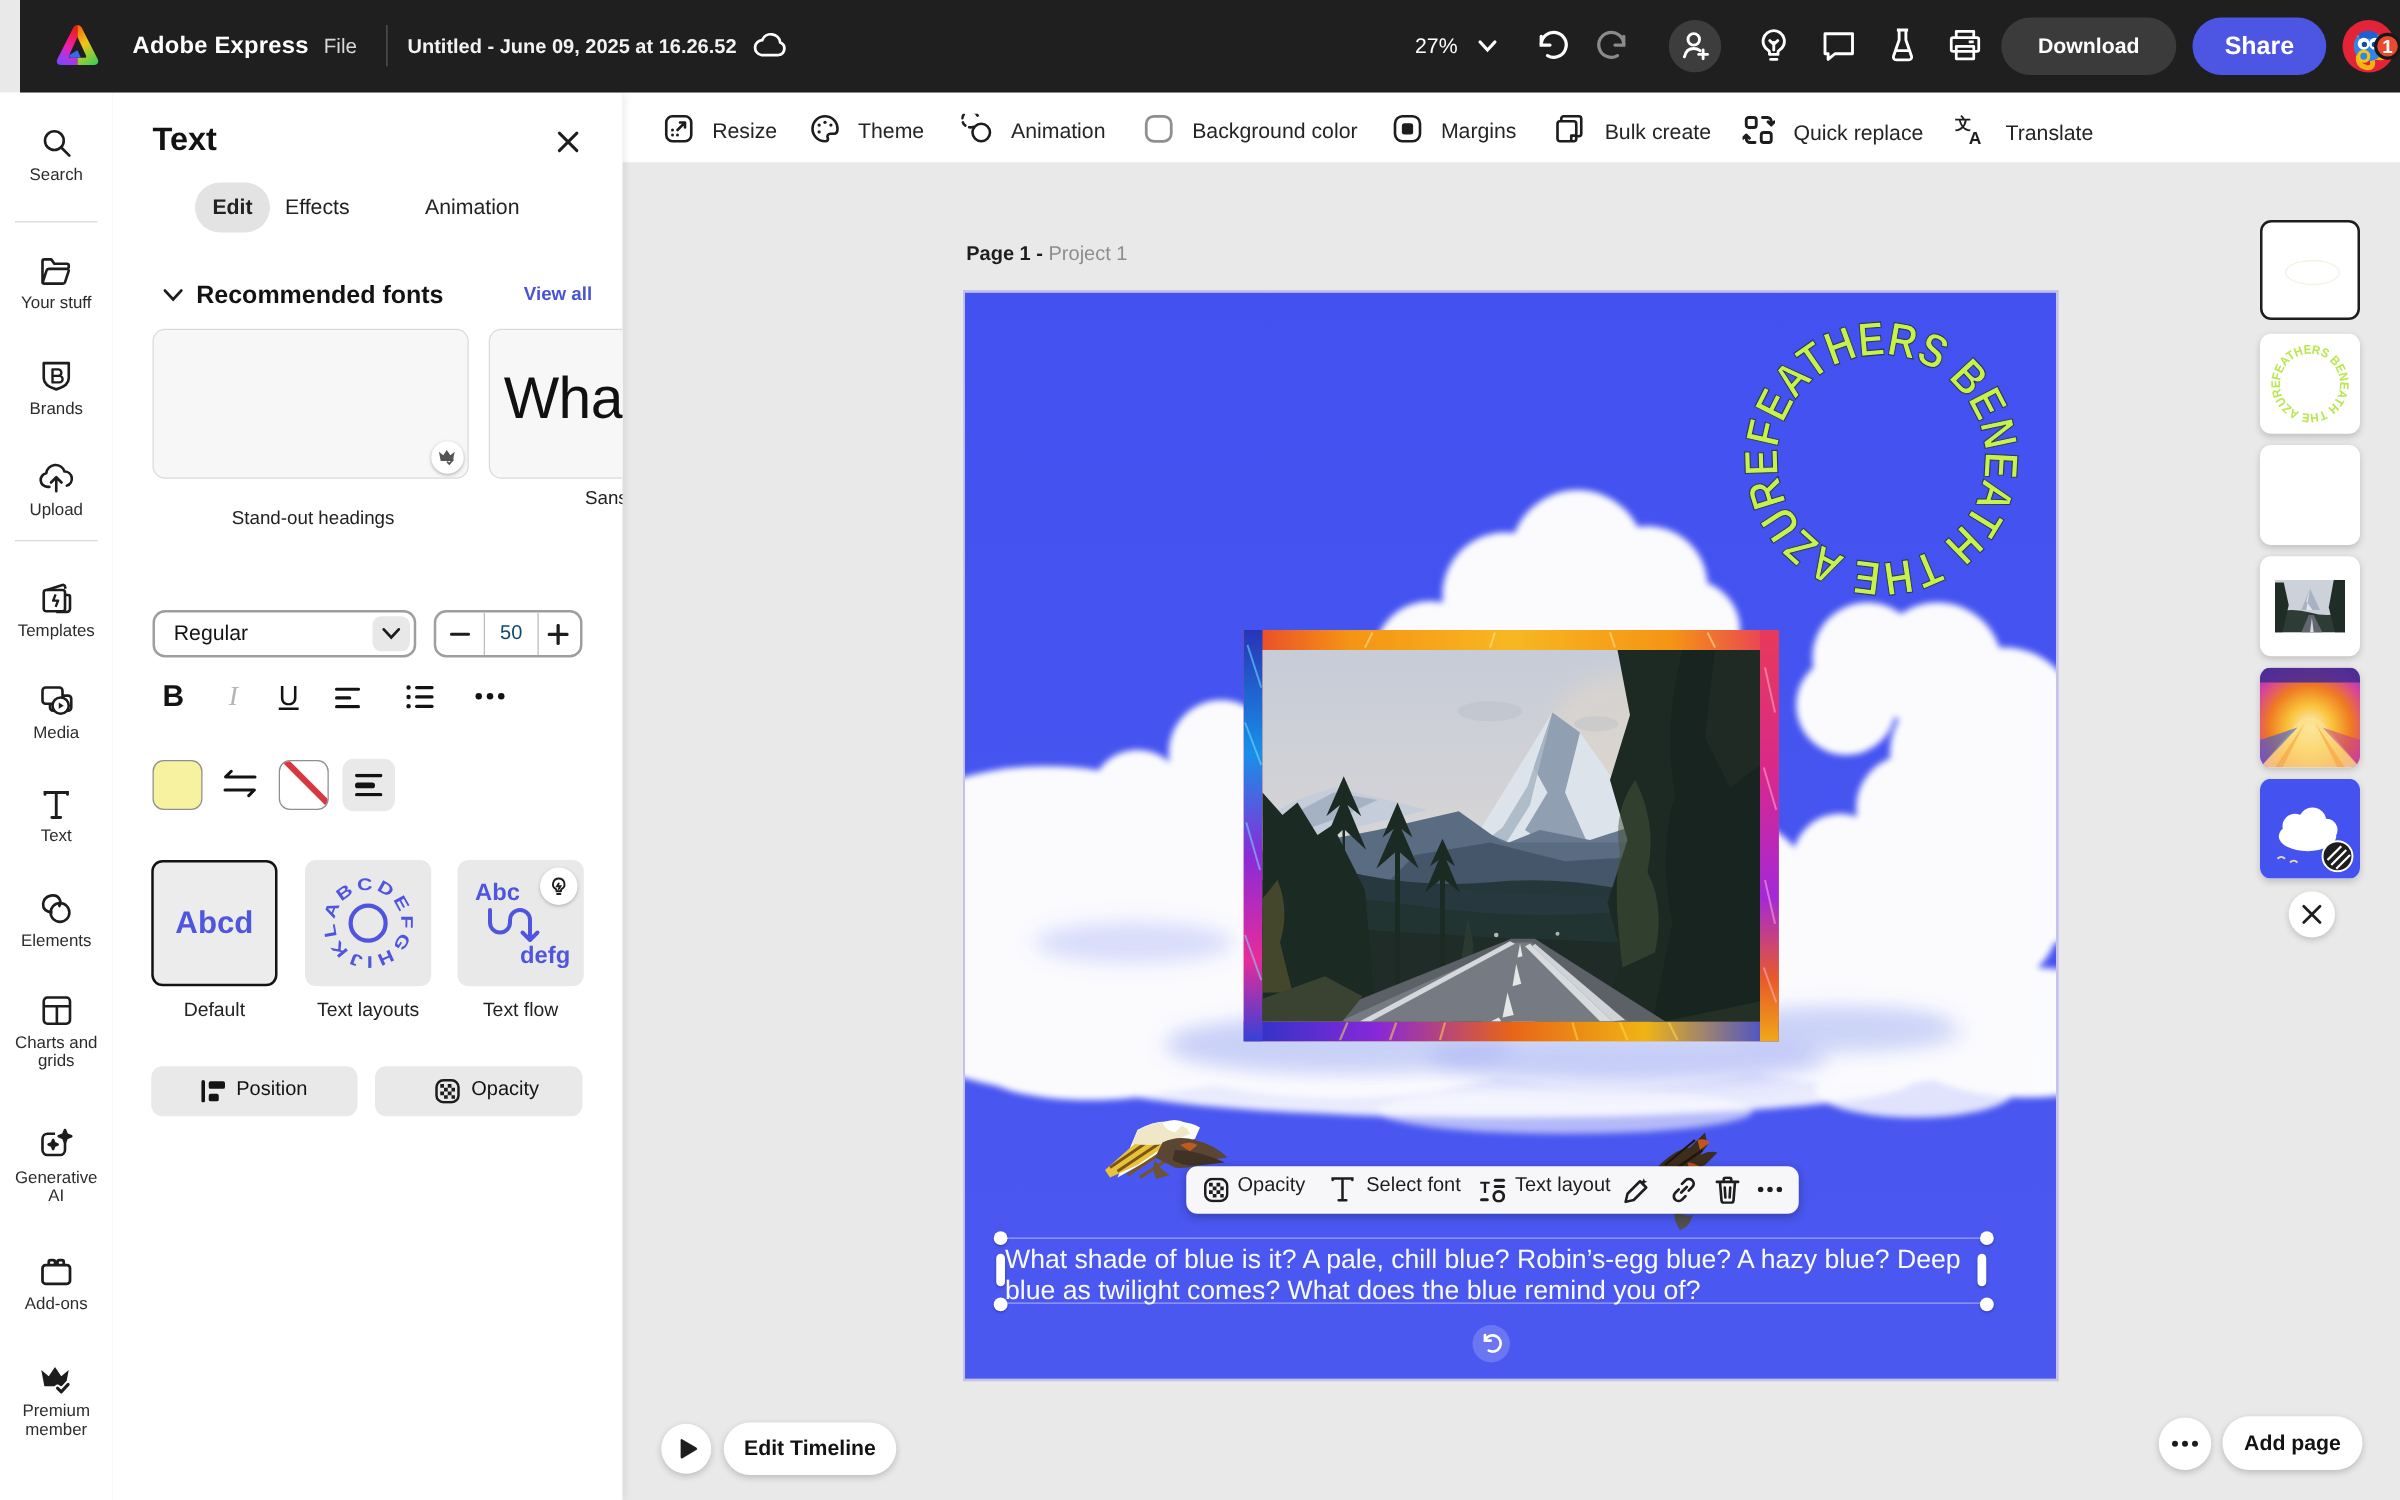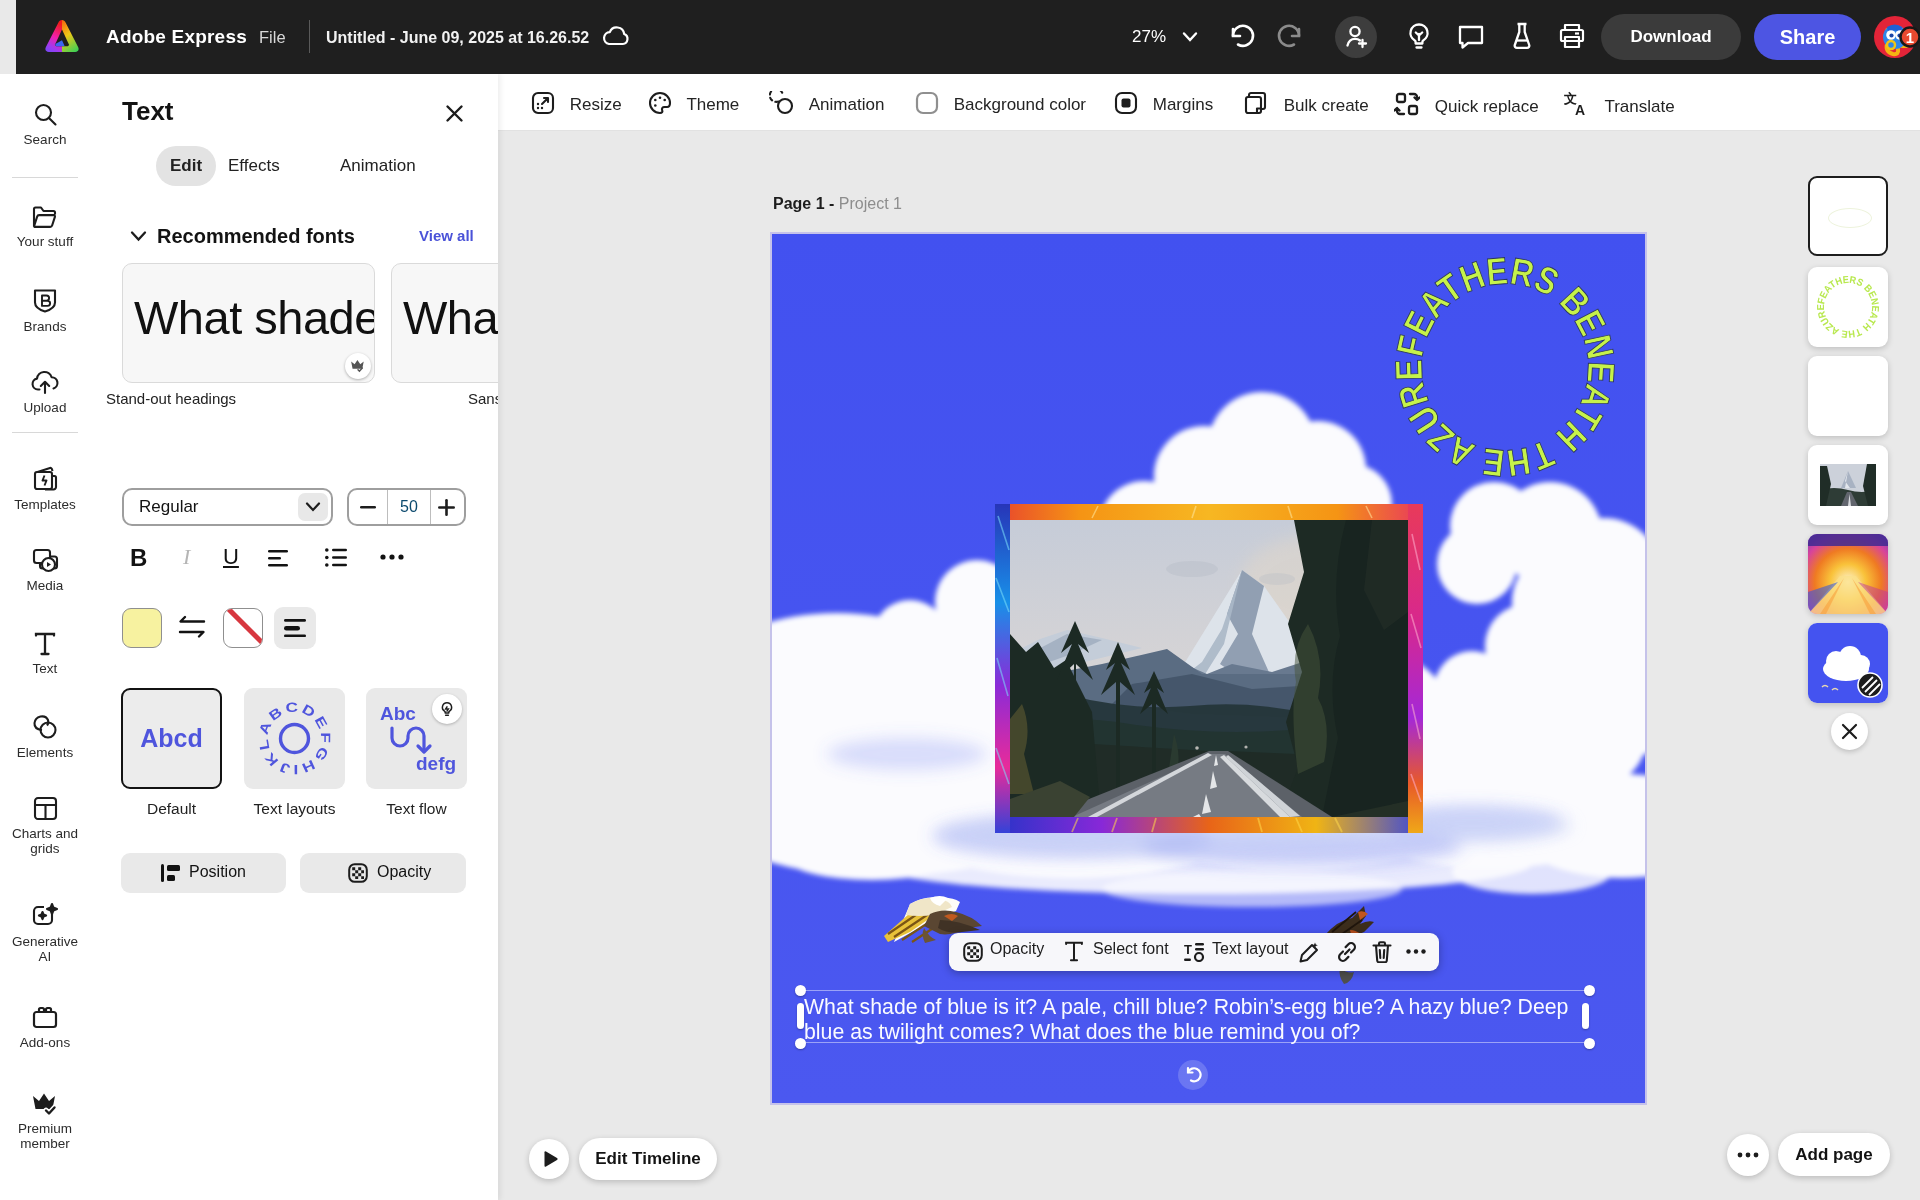--- a/index.html
+++ b/index.html
@@ -33,21 +33,21 @@
 #tab-anim { left:250px; }
 #recchev { position:absolute; left:40px; top:84px; }
 #rechdr { position:absolute; left:67px; top:151px; font-size:20px; font-weight:bold; color:#131313; }
 #viewall { position:absolute; left:329px; top:153px; font-size:15px; font-weight:bold; color:#4a52d8; }
 .fontcard { position:absolute; top:189px; width:253px; height:120px; background:#f7f7f7; border:1px solid #dadada; border-radius:10px; overflow:hidden; }
 #fcard1 { left:32px; }
 #fcard2 { left:301px; }
 .fontcard .sample { position:absolute; left:11px; top:26px; font-size:47px; color:#111; white-space:nowrap; letter-spacing:-0.5px; }
 #crownbadge { position:absolute; left:222px; top:89px; width:26px; height:26px; background:#fff; border-radius:50%; box-shadow:0 1px 3px rgba(0,0,0,0.3); }
 .fclabel { position:absolute; top:316px; font-size:15px; color:#222; }
-#fclabel1 { left:16px; width:253px; text-align:left; }
+#fclabel1 { left:34px; width:253px; text-align:center;margin-top:16px; }
 #fclabel2 { left:378px; }
 .sel { position:absolute; border:2px solid #9e9e9e; border-radius:10px; background:#fff; }
 #fontsel { left:32px; top:363px; width:344px; height:38px; }
 #fontsel .val, #stylesel .val { position:absolute; left:15px; top:7px; font-size:17px; color:#131313; }
 .chevbox { position:absolute; right:3px; top:3px; width:30px; height:28px; background:#e8e8e8; border-radius:7px; }
 .chevbox svg { position:absolute; left:7px; top:6px; }
 #stylesel { left:32px; top:414px; width:211px; height:38px; }
 #stepper { position:absolute; left:257px; top:414px; width:119px; height:38px; border:2px solid #9e9e9e; border-radius:10px; background:#fff; }
 #stepper .d1 { position:absolute; left:38px; top:0; width:1px; height:34px; background:#bdbdbd; }
 #stepper .d2 { position:absolute; left:81px; top:0; width:1px; height:34px; background:#bdbdbd; }
@@ -301,21 +301,20 @@
       </svg>
     <div class="tab" id="tab-edit">Edit</div>
     <div class="tab" id="tab-effects">Effects</div>
     <div class="tab" id="tab-anim">Animation</div>
     <svg id="recchev" style="position:absolute;left:40px;top:156px" width="17" height="12" viewBox="0 0 17 12" fill="none" stroke="#1d1d1d" stroke-width="2.3" stroke-linecap="round">
         <path d="M2 2.5 L8.5 9.5 L15 2.5"></path>
       </svg>
     <div id="rechdr">Recommended fonts</div>
     <div id="viewall">View all</div>
     <div class="fontcard" id="fcard1">
-      <div class="sample">What shade</div>
       <div id="crownbadge">
           <svg style="position:absolute;left:5px;top:6px" width="16" height="14" viewBox="0 0 28 24" fill="#555">
             <path d="M2 4 L8 9 L13 1.5 L18 9 L24 4 L21.5 17 H4.5 Z"></path>
             <path d="M14 18.5 l2.5 2.5 l5-5.5" fill="none" stroke="#555" stroke-width="2.6" stroke-linecap="round"></path>
           </svg>
         </div>
     </div>
     <div class="fontcard" id="fcard2">
       <div class="sample">What</div>
     </div>

